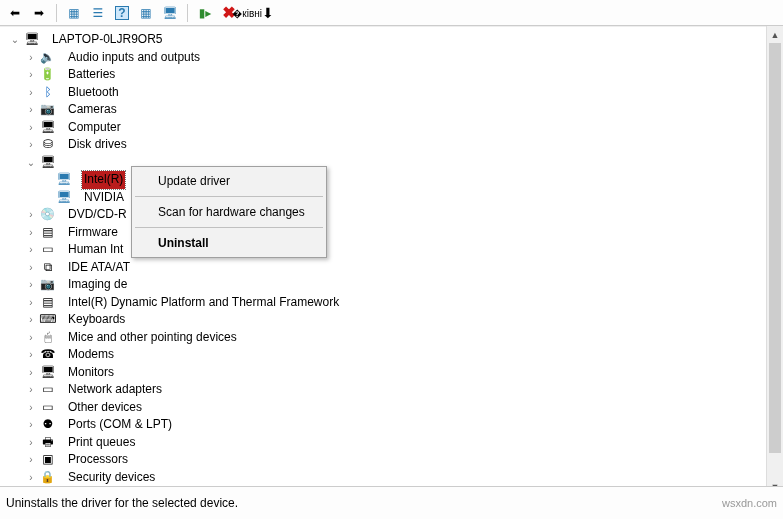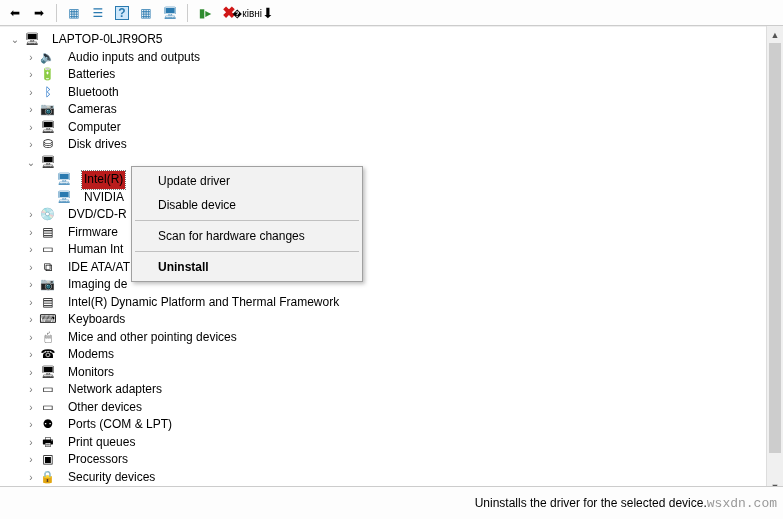--- a/index.html
+++ b/index.html
@@ -88,26 +88,26 @@
   }
   .statusbar {
     position: absolute;
     left: 0; right: 0; bottom: 0;
     height: 24px;
     border-top: 1px solid #ccc;
     display: flex;
     align-items: center;
     padding: 16px 6px;
     background: #fdfdfd;
-    justify-content: flex-end;
+    justify-content: space-between;
   }
   .ctx-menu {
     position: absolute;
     left: 131px; top: 166px;
-    width: 232px;
+    width: 196px;
     background: #f2f2f2;
     border: 1px solid #a0a0a0;
     box-shadow: 2px 2px 4px rgba(0,0,0,0.25);
     padding: 2px;
   }
   .ctx-item {
     padding: 5px 10px 5px 24px;
     cursor: default;
   }
   .ctx-item.highlight {
@@ -116,21 +116,21 @@
     outline-offset: -1px;
     position: relative;
     z-index: 2;
   }
   .ctx-sep {
     height: 1px;
     background: #c0c0c0;
     margin: 3px 1px 3px 1px;
   }
   .ctx-item.bold { font-weight: bold; }
-  .watermark { color: #999; font-size: 13px; font-family: Liberation Mono, monospace; }
+  .watermark { color: #999; font-size: 11px; }
 </style>
 </head>
 <body>
 
 <div class="toolbar">
   <div class="tbtn">
       <span>⬅</span>
     </div>
   <div class="tbtn">
       <span>➡</span>
@@ -302,21 +302,20 @@
 </div>
 
 <div class="scrollbar">
   <div class="sb-btn">▲</div>
   <div class="sb-thumb"></div>
   <div class="sb-btn" style="position:absolute;bottom:0;left:0">▼</div>
 </div>
 
 <div class="ctx-menu">
   <div class="ctx-item">Update driver</div>
-  <div class="ctx-item">Disable device</div>
   <div class="ctx-sep"></div>
   <div class="ctx-item">Scan for hardware changes</div>
   <div class="ctx-sep"></div>
   <div class="ctx-item bold">Uninstall</div>
 </div>
 
 <div class="statusbar">
   <span>Uninstalls the driver for the selected device.</span>
   <span class="watermark">wsxdn.com</span>
 </div>

